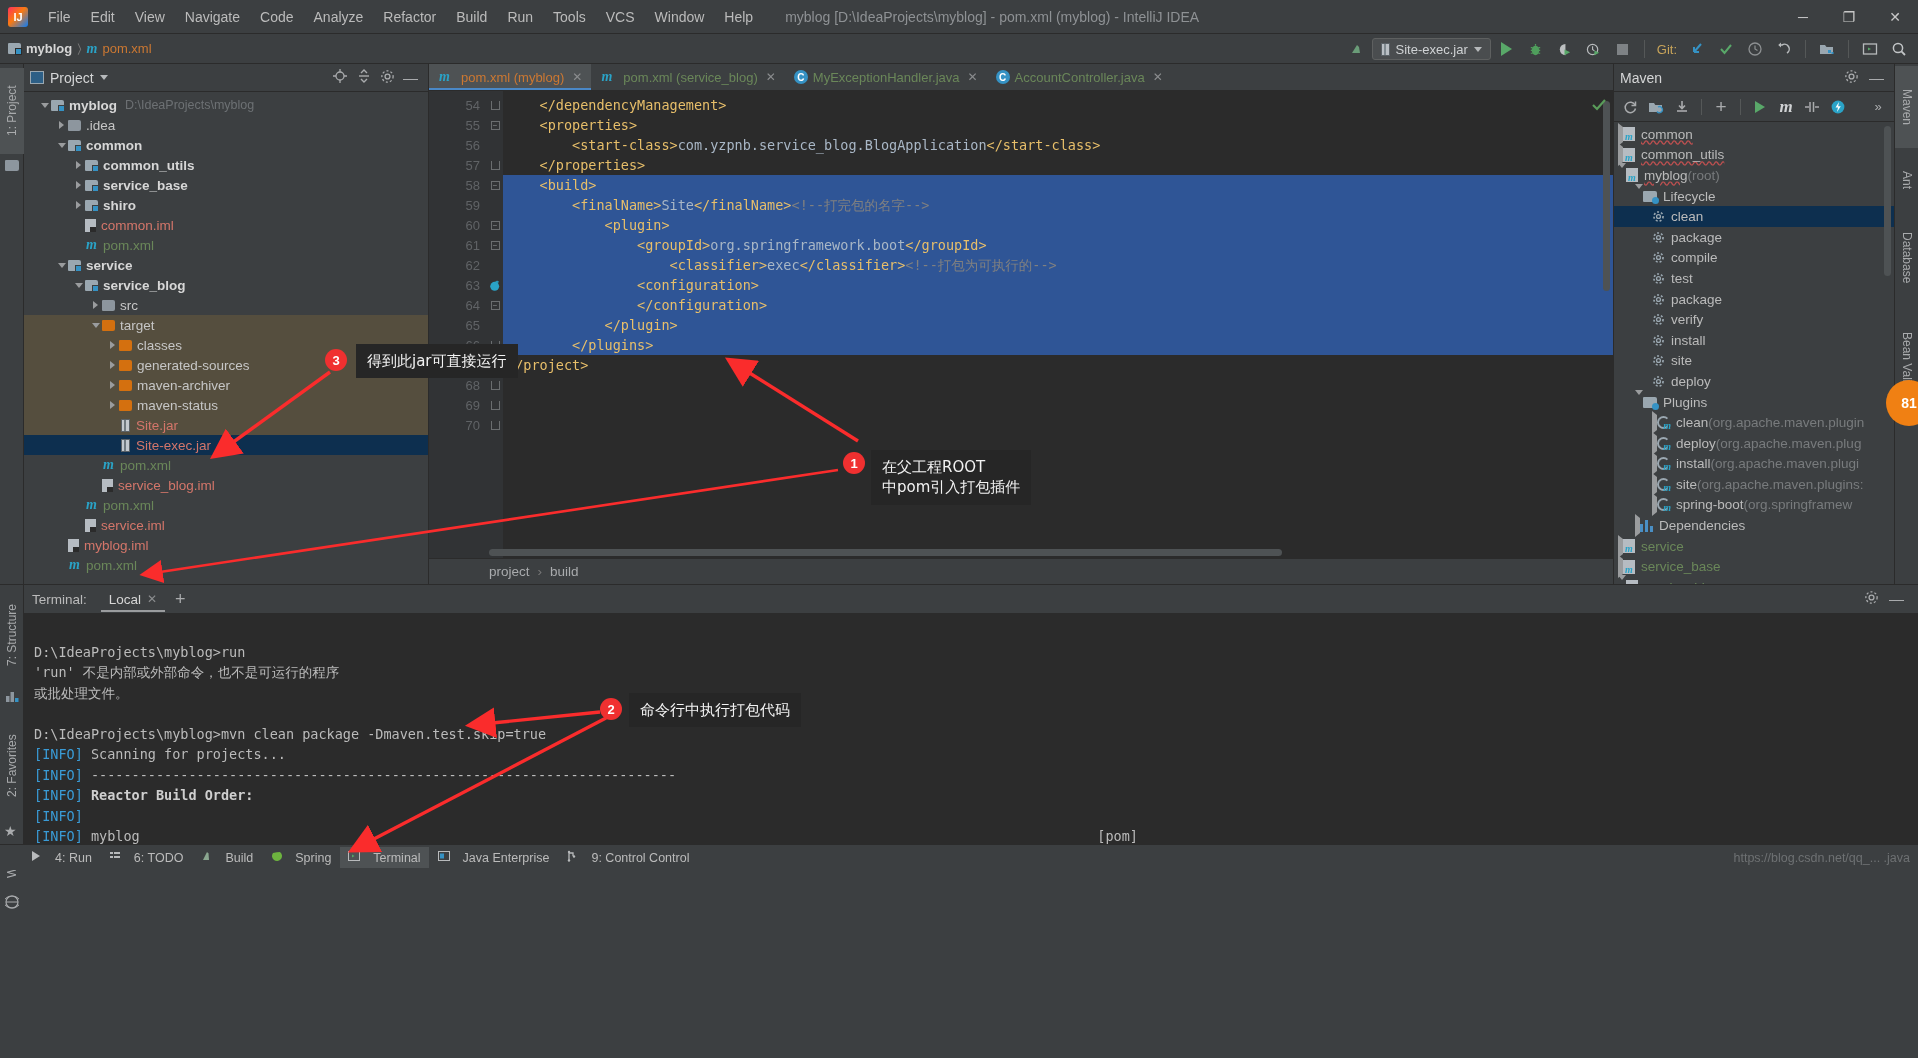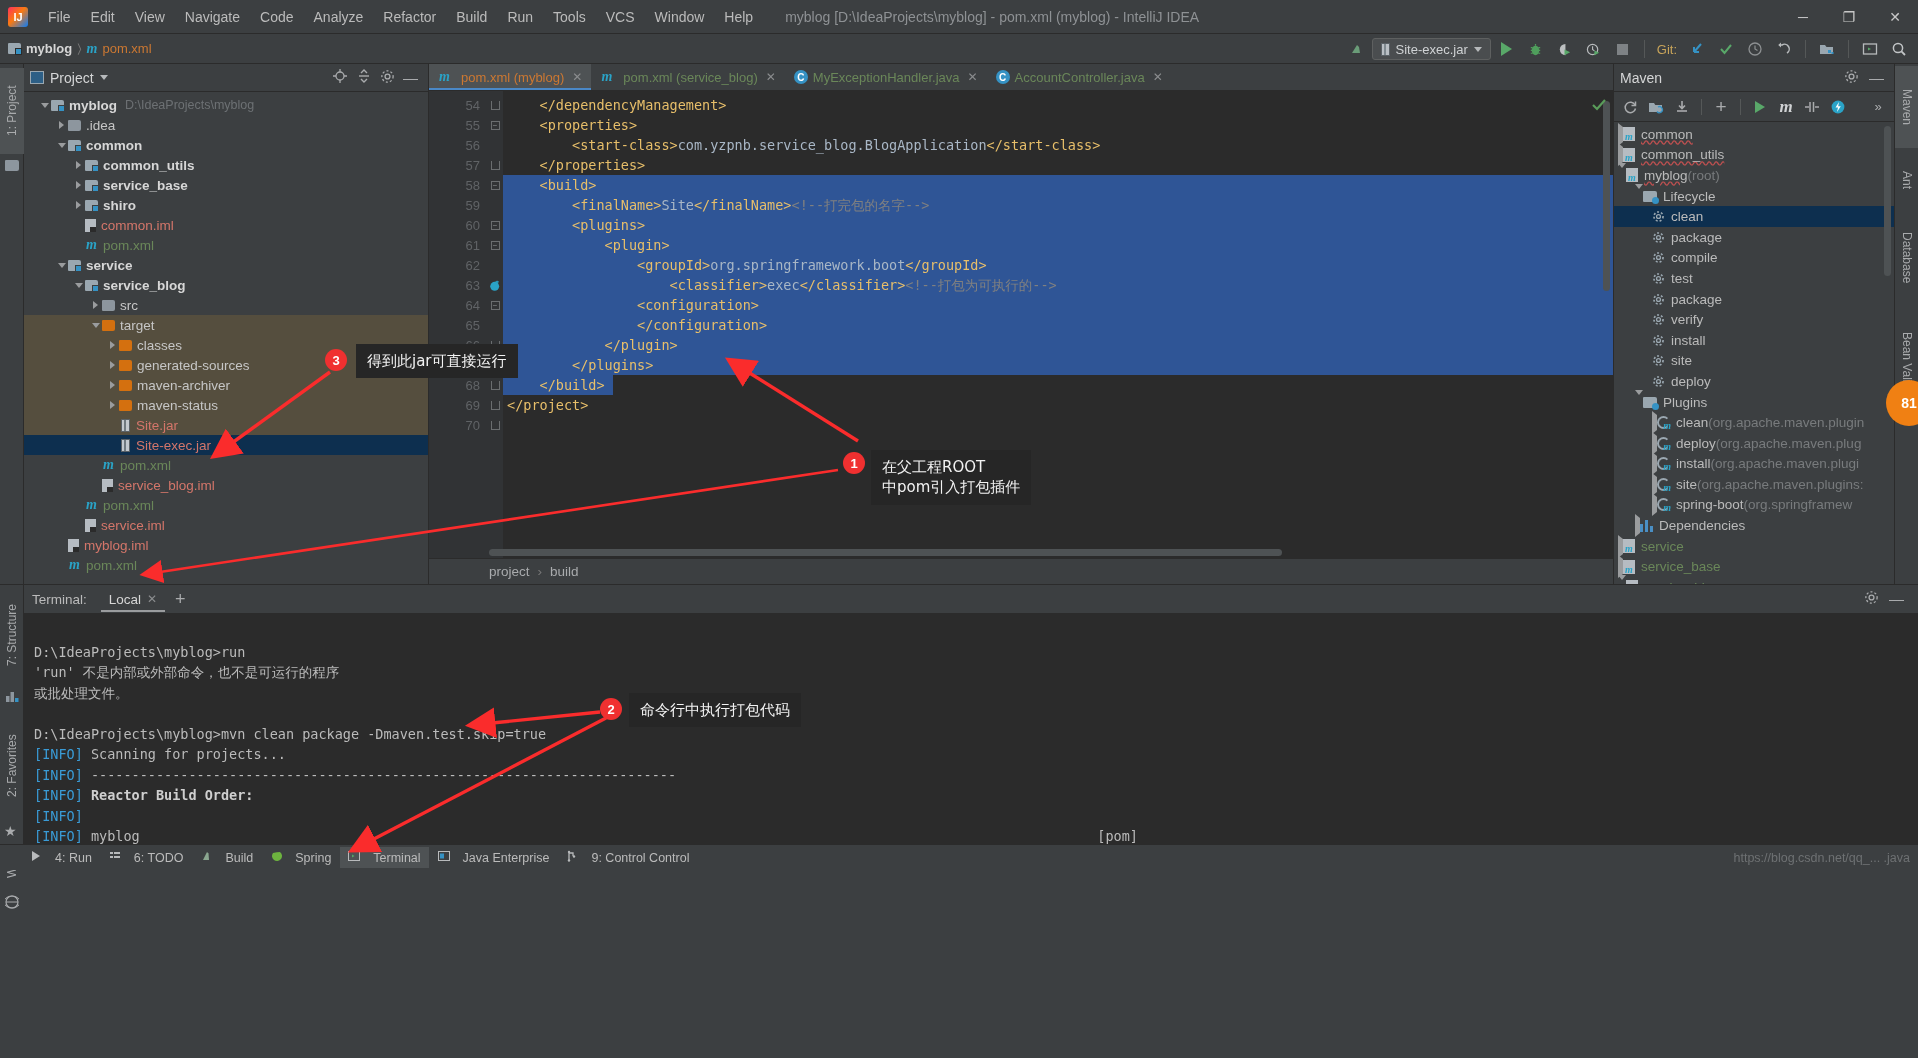--- a/index.html
+++ b/index.html
@@ -627,29 +627,27 @@
               <span class="fbox" style="border-top:none;">&nbsp;</span>
             </div>
           </div>
         <div id="code">
             <div class="cl">&nbsp;&nbsp;&nbsp;&nbsp;<span class="tag">&lt;/dependencyManagement&gt;</span></div>
             <div class="cl">&nbsp;&nbsp;&nbsp;&nbsp;<span class="tag">&lt;properties&gt;</span></div>
             <div class="cl">&nbsp;&nbsp;&nbsp;&nbsp;&nbsp;&nbsp;&nbsp;&nbsp;<span class="tag">&lt;start-class&gt;</span><span class="txt">com.yzpnb.service_blog.BlogApplication</span><span class="tag">&lt;/start-class&gt;</span></div>
             <div class="cl">&nbsp;&nbsp;&nbsp;&nbsp;<span class="tag">&lt;/properties&gt;</span></div>
             <div class="cl sel">&nbsp;&nbsp;&nbsp;&nbsp;<span class="tag">&lt;build&gt;</span></div>
             <div class="cl sel">&nbsp;&nbsp;&nbsp;&nbsp;&nbsp;&nbsp;&nbsp;&nbsp;<span class="tag">&lt;finalName&gt;</span><span class="txt">Site</span><span class="tag">&lt;/finalName&gt;</span><span class="cmt">&lt;!--打完包的名字--&gt;</span></div>
-            <div class="cl sel">&nbsp;&nbsp;&nbsp;&nbsp;&nbsp;&nbsp;&nbsp;&nbsp;<span class="tag">&lt;plugins&gt;</span></div>
             <div class="cl sel">&nbsp;&nbsp;&nbsp;&nbsp;&nbsp;&nbsp;&nbsp;&nbsp;&nbsp;&nbsp;&nbsp;&nbsp;<span class="tag">&lt;plugin&gt;</span></div>
             <div class="cl sel">&nbsp;&nbsp;&nbsp;&nbsp;&nbsp;&nbsp;&nbsp;&nbsp;&nbsp;&nbsp;&nbsp;&nbsp;&nbsp;&nbsp;&nbsp;&nbsp;<span class="tag">&lt;groupId&gt;</span><span class="txt">org.springframework.boot</span><span class="tag">&lt;/groupId&gt;</span></div>
             <div class="cl sel">&nbsp;&nbsp;&nbsp;&nbsp;&nbsp;&nbsp;&nbsp;&nbsp;&nbsp;&nbsp;&nbsp;&nbsp;&nbsp;&nbsp;&nbsp;&nbsp;&nbsp;&nbsp;&nbsp;&nbsp;<span class="tag">&lt;classifier&gt;</span><span class="txt">exec</span><span class="tag">&lt;/classifier&gt;</span><span class="cmt">&lt;!--打包为可执行的--&gt;</span></div>
             <div class="cl sel">&nbsp;&nbsp;&nbsp;&nbsp;&nbsp;&nbsp;&nbsp;&nbsp;&nbsp;&nbsp;&nbsp;&nbsp;&nbsp;&nbsp;&nbsp;&nbsp;<span class="tag">&lt;configuration&gt;</span></div>
             <div class="cl sel">&nbsp;&nbsp;&nbsp;&nbsp;&nbsp;&nbsp;&nbsp;&nbsp;&nbsp;&nbsp;&nbsp;&nbsp;&nbsp;&nbsp;&nbsp;&nbsp;<span class="tag">&lt;/configuration&gt;</span></div>
             <div class="cl sel">&nbsp;&nbsp;&nbsp;&nbsp;&nbsp;&nbsp;&nbsp;&nbsp;&nbsp;&nbsp;&nbsp;&nbsp;<span class="tag">&lt;/plugin&gt;</span></div>
             <div class="cl sel">&nbsp;&nbsp;&nbsp;&nbsp;&nbsp;&nbsp;&nbsp;&nbsp;<span class="tag">&lt;/plugins&gt;</span></div>
-            <div class="cl sel-part" style="--w: 110px;">&nbsp;&nbsp;&nbsp;&nbsp;<span class="tag">&lt;/build&gt;</span></div>
             <div class="cl"><span class="tag">&lt;/project&gt;</span></div>
           </div>
         <div id="code-scroll-v">
             <i></i>
           </div>
         <div id="code-scroll-h">
             <i></i>
           </div>
         <div style="position:absolute;right:6px;top:6px;">
           <svg width="16" height="16" viewBox="0 0 16 16">

